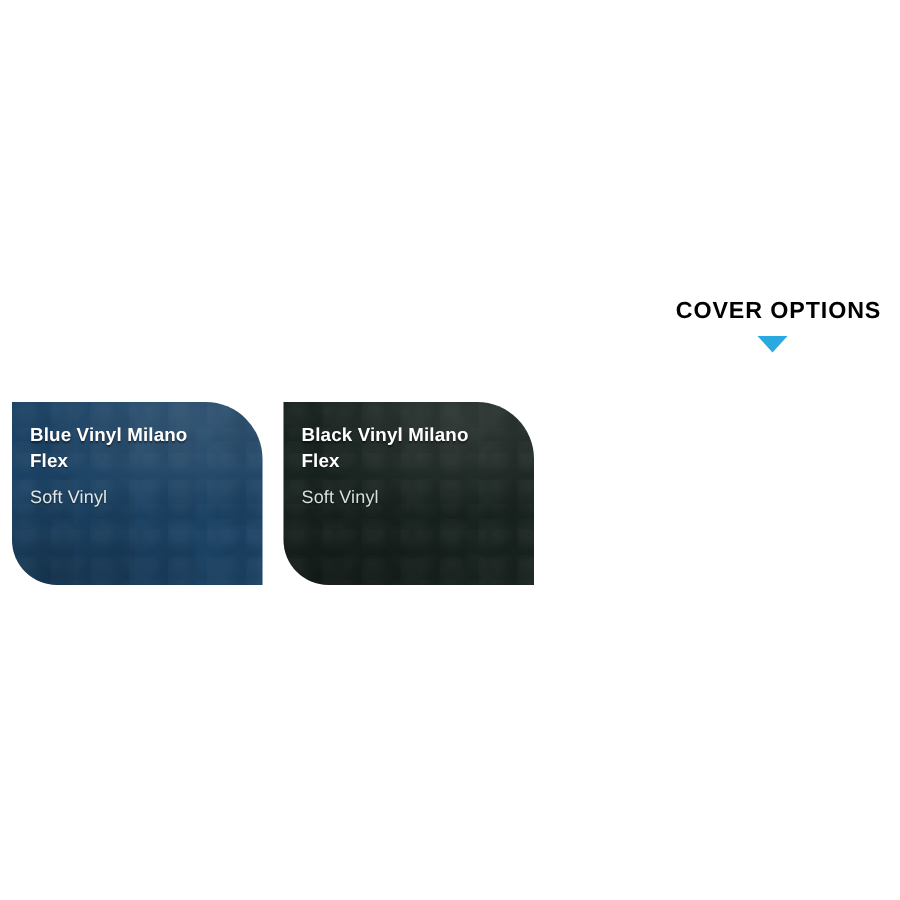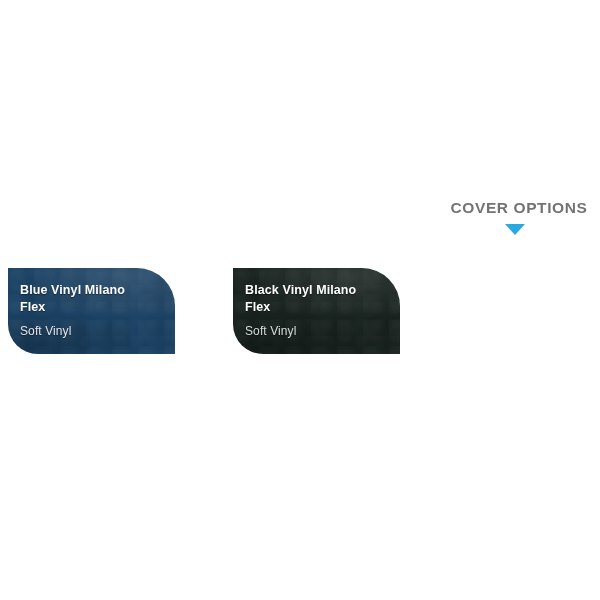--- a/index.html
+++ b/index.html
@@ -27,21 +27,21 @@
     position: absolute;
     left: 430px;
     top: 198px;
     width: 170px;
     text-align: center;
   }
   .heading-title {
     font-size: 15.5px;
     font-weight: bold;
     letter-spacing: 0.6px;
-    color: #737373;
+    color: #000000;
     line-height: 20px;
     white-space: nowrap;
     text-align: center;
     padding-left: 8px;
   }
   .heading-arrow-wrap {
     margin-top: 6px;
     height: 14px;
     position: relative;
   }
@@ -63,21 +63,21 @@
     position: absolute;
     left: 8px;
     top: 268px;
     display: flex;
     gap: 14px;
   }
 
   .card {
     position: relative;
     width: 167px;
-    height: 86px;
+    height: 122px;
     border-radius: 0 38px 0 30px;
     overflow: hidden;
     box-sizing: border-box;
     padding: 14px 12px 0 12px;
     isolation: isolate;
   }
 
   
   .card .grain {
     position: absolute;
@@ -96,21 +96,21 @@
     position: absolute;
     inset: 0;
     z-index: 0;
     pointer-events: none;
     background:
       radial-gradient(120% 90% at 72% 12%, rgba(255,255,255,.10), rgba(255,255,255,0) 55%),
       radial-gradient(110% 80% at 18% 95%, rgba(0,0,0,.20), rgba(0,0,0,0) 60%);
   }
 
   .card-blue  { background-color: #1b4264; }
-  .card-black { background-color: #18221f; margin-left: 44px; }
+  .card-black { background-color: #18221f; }
 
   .card-text { position: relative; z-index: 1; }
 
   .card-title {
     font-size: 12.5px;
     font-weight: bold;
     color: #ffffff;
     line-height: 17px;
     letter-spacing: .1px;
     max-width: 132px;

